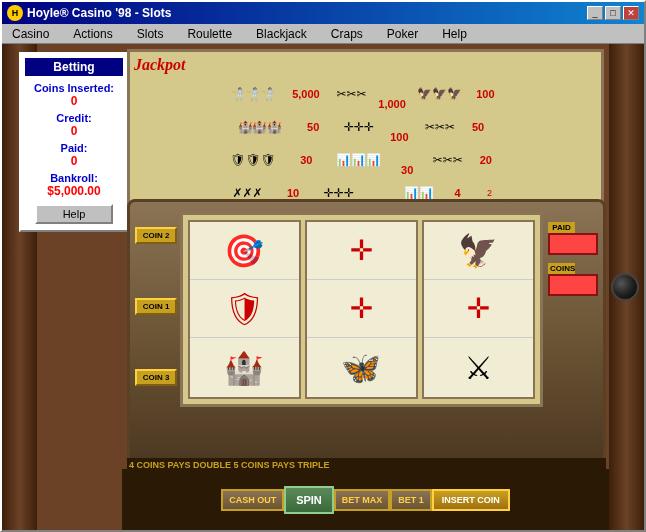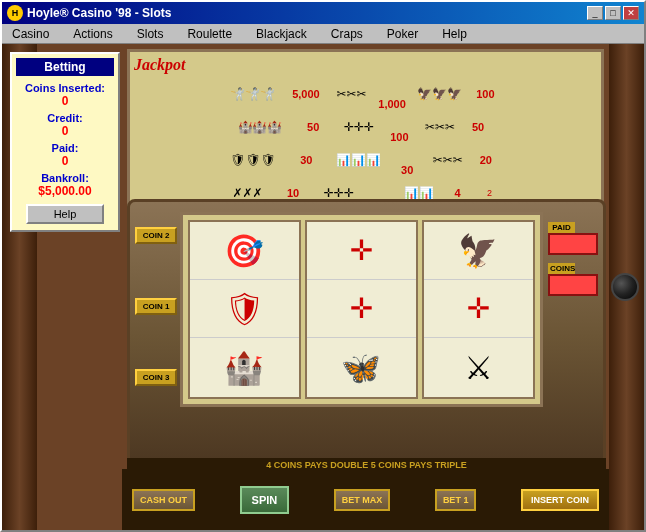--- a/index.html
+++ b/index.html
@@ -126,24 +126,24 @@
       right: 0;
       top: 0;
       width: 35px;
       height: 100%;
       background: linear-gradient(to right, #3d1f0a, #6b4226, #3d1f0a);
     }
 
     
     .betting-panel {
       position: absolute;
-      left: 8px;
+      left: 17px;
       top: 8px;
       width: 110px;
-      background: #fef9c3;
+      background: #ffffff;
       border: 2px solid #fff;
       border-right-color: #808080;
       border-bottom-color: #808080;
       padding: 4px;
     }
 
     .betting-title {
       background: #000080;
       color: white;
       text-align: center;
@@ -319,22 +319,22 @@
     
     .bottom-buttons {
       position: absolute;
       bottom: 0;
       left: 120px;
       right: 35px;
       height: 61px;
       background: #2a1a05;
       display: flex;
       align-items: center;
-      justify-content: space-between;
-      padding: 5px 10px;
+      justify-content: center;
+      padding: 5px 2px;
     }
 
     .action-btn {
       background: linear-gradient(to bottom, #8b7355, #6b5535);
       border: 2px solid #c8a020;
       color: #ffd040;
       font-weight: bold;
       font-size: 9px;
       padding: 4px 6px;
       cursor: pointer;
@@ -368,21 +368,21 @@
     
     .pays-text {
       position: absolute;
       bottom: 58px;
       left: 125px;
       right: 38px;
       background: #2a1a05;
       color: #c8a020;
       font-size: 9px;
       font-weight: bold;
-      text-align: center;
+      text-align: left;
       padding: 2px;
     }
 
     
     .side-decoration {
       position: absolute;
       right: 0;
       top: 0;
       width: 38px;
       height: 100%;

